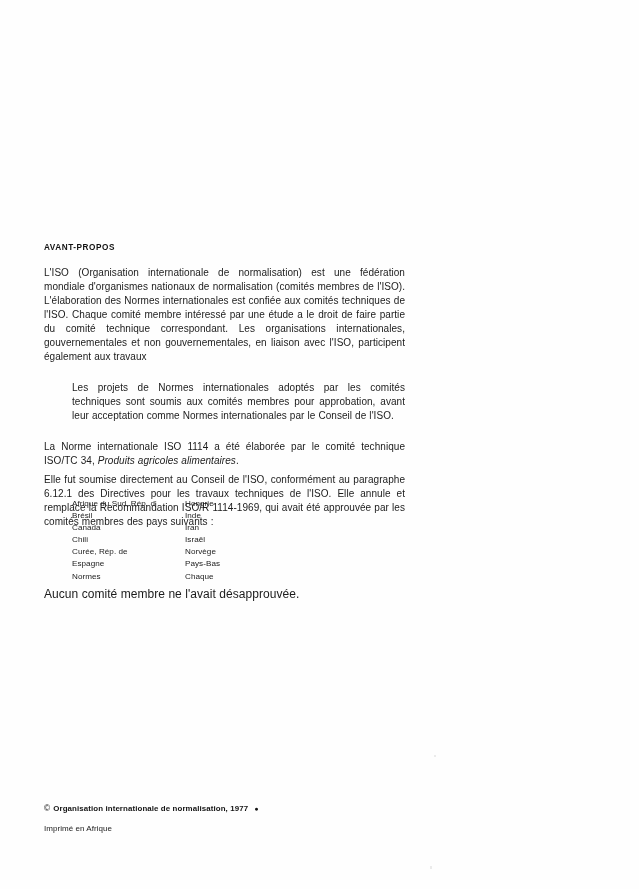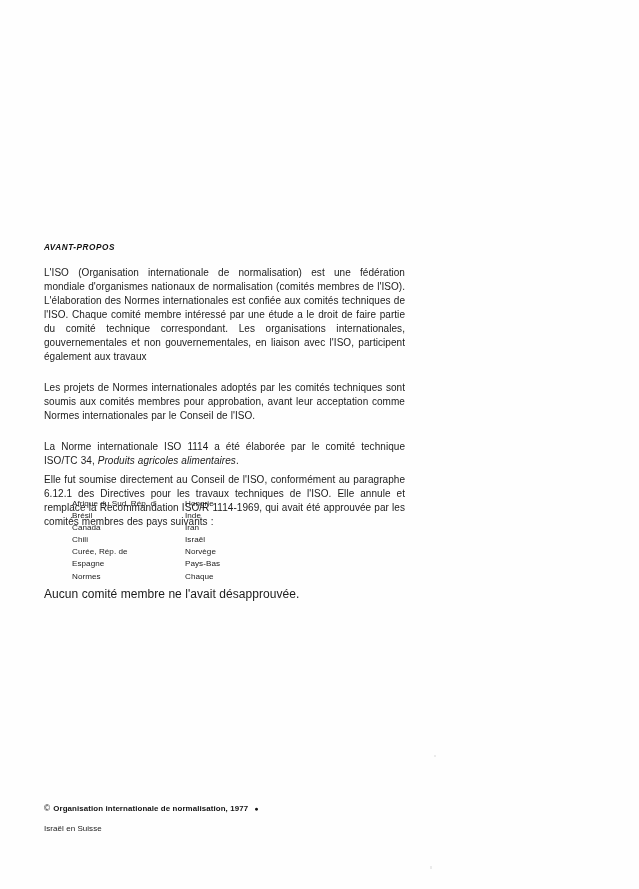--- a/index.html
+++ b/index.html
@@ -30,40 +30,39 @@
     top: 243px;
     width: 361px;
   }
 
   .heading {
     font-size: 8.2px;
     font-weight: bold;
     letter-spacing: 0.55px;
     color: #111;
     margin: 0 0 14px 0;
-    font-style: italic;
   }
 
   .para {
     font-size: 10px;
     line-height: 14px;
     text-align: justify;
     color: #1b1b1b;
     margin: 0 0 14px 0;
     letter-spacing: 0.05px;
     word-spacing: 0.2px;
   }
   .para:last-child { margin-bottom: 4px; }
 
   .para .it {
     font-style: italic;
   }
 
   .p-gap-1 { margin-bottom: 17px; }
-  .p-gap-2 { margin-bottom: 17px; }
+  .p-gap-2 { margin-bottom: 17px; margin-left: 28px; }
   .p-gap-3 { margin-bottom: 5px; }
 
   
   .countries {
     position: absolute;
     left: 72px;
     top: 498px;
     width: 340px;
     display: flex;
     font-size: 8.1px;
@@ -170,15 +169,15 @@
       <div class="country">Chaque</div>
     </div>
 
 
   </div>
 
   <div class="closing">Aucun comité membre ne l'avait désapprouvée.</div>
 
   <div class="copyright"><span class="csym">©</span><span>Organisation internationale de normalisation, 1977</span><span class="dot">●</span></div>
 
-  <div class="printed">Israël en Suisse</div>
+  <div class="printed">Imprimé en Afrique</div>
 
 </div>
 
 </body></html>

